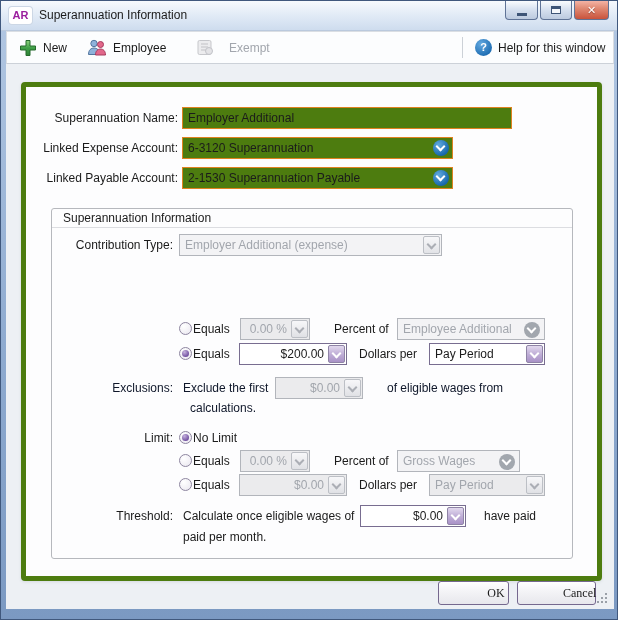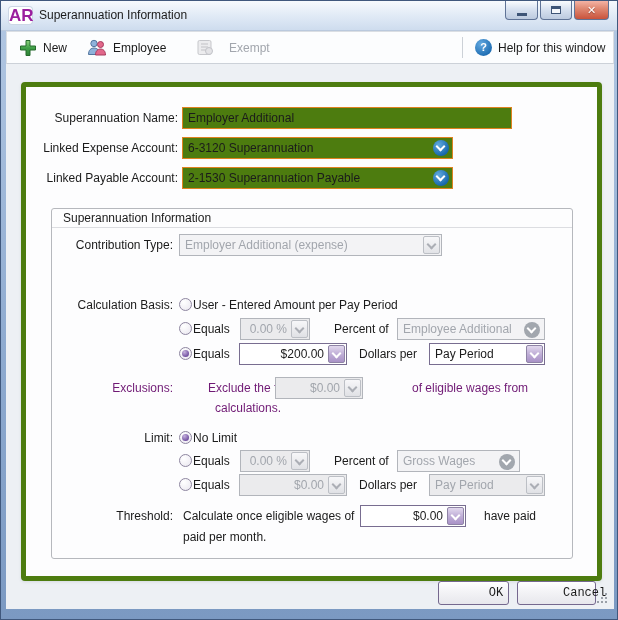--- a/index.html
+++ b/index.html
@@ -15,21 +15,21 @@
 
   
   .titlebar {
     position:absolute; left:0; top:0; width:616px; height:29px;
     background:linear-gradient(#f7fafd,#e3ecf7 45%,#cedcee);
     border-bottom:1px solid #bac9dd;
   }
   .badge {
     position:absolute; left:8px; top:6px; width:23px; height:17px;
     background:#ffffff; border-radius:3px; box-shadow:0 0 0 1px #ccd7e5;
-    color:#9b1f9e; font-weight:bold; font-size:17px; text-align:center; line-height:17px;
+    color:#9b1f9e; font-weight:bold; font-size:11px; text-align:center; line-height:17px;
   }
   .title { position:absolute; left:38px; top:0; line-height:29px; white-space:nowrap; }
   .wbtn {
     position:absolute; top:0; height:19px; box-sizing:border-box;
     border:1px solid #5f7396; border-top:none; border-radius:0 0 4px 4px;
     display:flex; align-items:center; justify-content:center;
   }
   .wbtn.min  { left:504px; width:33px; background:linear-gradient(#fafcfe,#d8e2f0 45%,#bccadf); }
   .wbtn.max  { left:539px; width:32px; background:linear-gradient(#fafcfe,#d8e2f0 45%,#bccadf); }
   .wbtn.close{ left:573px; width:35px; background:linear-gradient(#f4b3a5,#e08a74 40%,#c9533c);
@@ -54,21 +54,21 @@
   
   .content { position:absolute; left:5px; top:63px; width:608px; height:545px; background:#edf0f4; }
   .panel {
     position:absolute; left:15px; top:18px; width:571px; height:489px;
     background:#fdfdfe; border:5px solid #4d7c0f; border-radius:4px;
     box-shadow:0 1px 3px rgba(110,120,140,.18);
   }
 
   .prow, .grow { position:absolute; left:0; width:100%; height:22px; line-height:22px; }
   .lbl { position:absolute; top:0; white-space:nowrap; }
-  .gt  { color:#701a75;margin-left:25px; }
+  .gt  { color:#0f172a; }
 
   .field {
     position:absolute; top:0; height:22px; box-sizing:border-box;
     border:1px solid #df821f; background:#4d7c0f;
     padding:0 5px; line-height:20px; white-space:nowrap; overflow:hidden;
   }
   .acct-circle {
     position:absolute; right:3px; top:2px; width:16px; height:16px; border-radius:50%;
     background:radial-gradient(circle at 35% 30%,#5fa9de,#1767ab 72%);
   }
@@ -126,21 +126,21 @@
   .cmb.dis2 { border-color:#b2b5bb; background:#f3f3f5; }
   .cmb.dis2 .val { color:#a2a6ad; }
   .cmb.dis2 .dbtn { border-color:#bcbfc5; background:linear-gradient(#f7f7f9,#e2e3e7); }
   .cmb.dis2 .dbtn .chev { border-color:#abaeb5; }
 
   
   .pbtn {
     position:absolute; top:580px; height:24px; box-sizing:border-box;
     border:1px solid #75688e; border-radius:3px;
     background:linear-gradient(#ffffff,#f3f3f6 45%,#e7e7ec);
-    font-family:Liberation Mono, monospace; font-size:12px; color:#1b1b1b; text-align:center; line-height:21px;padding-left:45px;
+    font-family:Liberation Serif, serif; font-size:12px; color:#1b1b1b; text-align:center; line-height:21px;padding-left:45px;
   }
   .grip {
     position:absolute; left:596px; top:592px; width:2px; height:2px; background:transparent;
     box-shadow:8px 0 #9aa0a8, 8px 4px #9aa0a8, 4px 4px #9aa0a8, 8px 8px #9aa0a8, 4px 8px #9aa0a8, 0 8px #9aa0a8;
   }
 </style>
 </head>
 <body>
 
 <div class="window">
@@ -232,25 +232,20 @@
           <span class="lbl" style="right:399px;">Contribution Type:</span>
           <span class="cmb dis2" style="left:127px;width:263px;">
             <span class="val">Employer Additional (expense)</span>
             <span class="dbtn">
                 <i class="chev"></i>
               </span>
           </span>
         </div>
 
 
-        <div class="grow" style="top:85px;">
-          <span class="lbl" style="right:399px;">Calculation Basis:</span>
-          <span class="radio" style="left:127px;"></span>
-          <span class="lbl" style="left:141px;">User - Entered Amount per Pay Period</span>
-        </div>
 
         <div class="grow" style="top:109px;">
           <span class="radio" style="left:127px;"></span>
           <span class="lbl" style="left:141px;">Equals</span>
           <span class="cmb dis num" style="left:188px;width:70px;">
             <span class="val">0.00 %</span>
             <span class="dbtn">
                 <i class="chev"></i>
               </span>
           </span>

